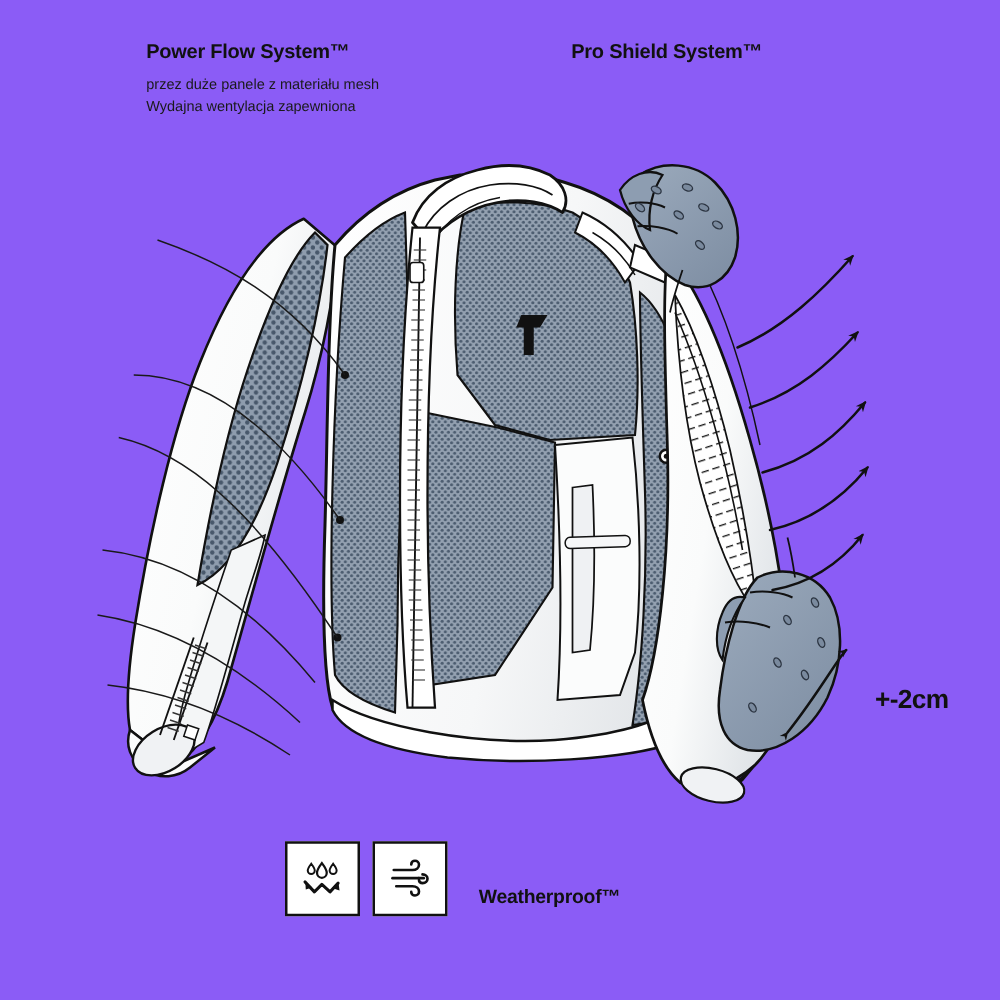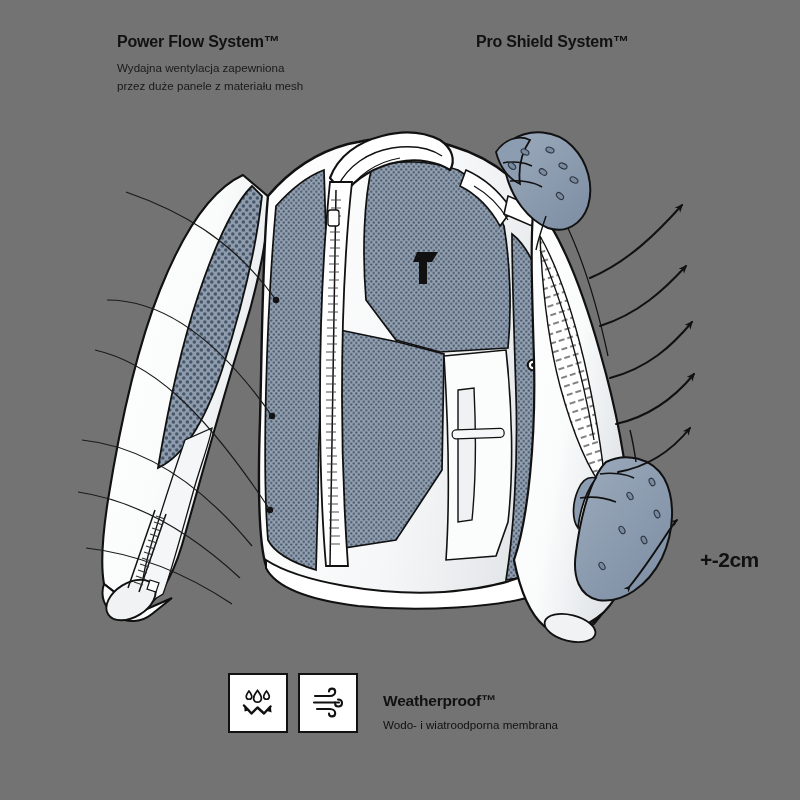--- a/index.html
+++ b/index.html
@@ -12,21 +12,21 @@
     height: 800px;
     font-family: "Liberation Sans", sans-serif;
     color: #111111;
     overflow: hidden;
     position: relative;
   }
   #root {
     position: relative;
     width: 800px;
     height: 800px;
-    background: #737373;
+    background: #8b5cf6;
   }
 
   
   .callout {
     position: absolute;
   }
   .callout-title {
     font-size: 16px;
     font-weight: bold;
     letter-spacing: -0.2px;
@@ -41,21 +41,21 @@
     color: #1a1a1a;
     line-height: 1.55;
     margin: 0;
   }
   .callout-body span {
     display: block;
     white-space: nowrap;
   }
 
   #callout-power-flow { left: 117px; top: 33px; }
-  #callout-pro-shield { left: 457px; top: 33px; margin-left: 19px; }
+  #callout-pro-shield { left: 457px; top: 33px; }
 
   
   #weatherproof-block {
     position: absolute;
     left: 228px;
     top: 671px;
     display: flex;
     align-items: flex-end;
   }
   .wp-icons {
@@ -371,22 +371,22 @@
     </g>
 
     <g fill="none" stroke="#111111" stroke-width="2" stroke-linecap="round">
       <path d="M630,586 C654,556 672,524 677,520" marker-start="url(#arrowHeadSm)" marker-end="url(#arrowHeadSm)"></path>
     </g>
   </svg>
 
   <div class="callout" id="callout-power-flow">
     <div class="callout-title">Power Flow System™</div>
     <div class="callout-body">
+      <span>przez duże panele z materiału mesh</span>
       <span>Wydajna wentylacja zapewniona</span>
-      <span>przez duże panele z materiału mesh</span>
     </div>
   </div>
 
   <div class="callout" id="callout-pro-shield">
     <div class="callout-title">Pro Shield System™</div>
     <div class="callout-body">
     </div>
   </div>
 
   <div id="range-label">+-2cm</div>
@@ -421,17 +421,16 @@
           <path d="M27,19.5 L31,19.5" fill="none" stroke="#111111" stroke-width="2.1" stroke-linecap="round"></path>
           <path d="M9,26 L22,26 C25.2,26 27.2,28 27.2,30.2 C27.2,32.1 25.7,33.4 24,33.4
                    C22.3,33.4 21,32.1 21,30.5" fill="none" stroke="#111111" stroke-width="2.1" stroke-linecap="round"></path>
         </svg>
       </div>
 
     </div>
 
     <div class="wp-text">
       <div class="wp-title">Weatherproof™</div>
-      <span class="wp-line">Wodo- i wiatroodporna membrana</span>
     </div>
   </div>
 
 </div>
 
 </body></html>

